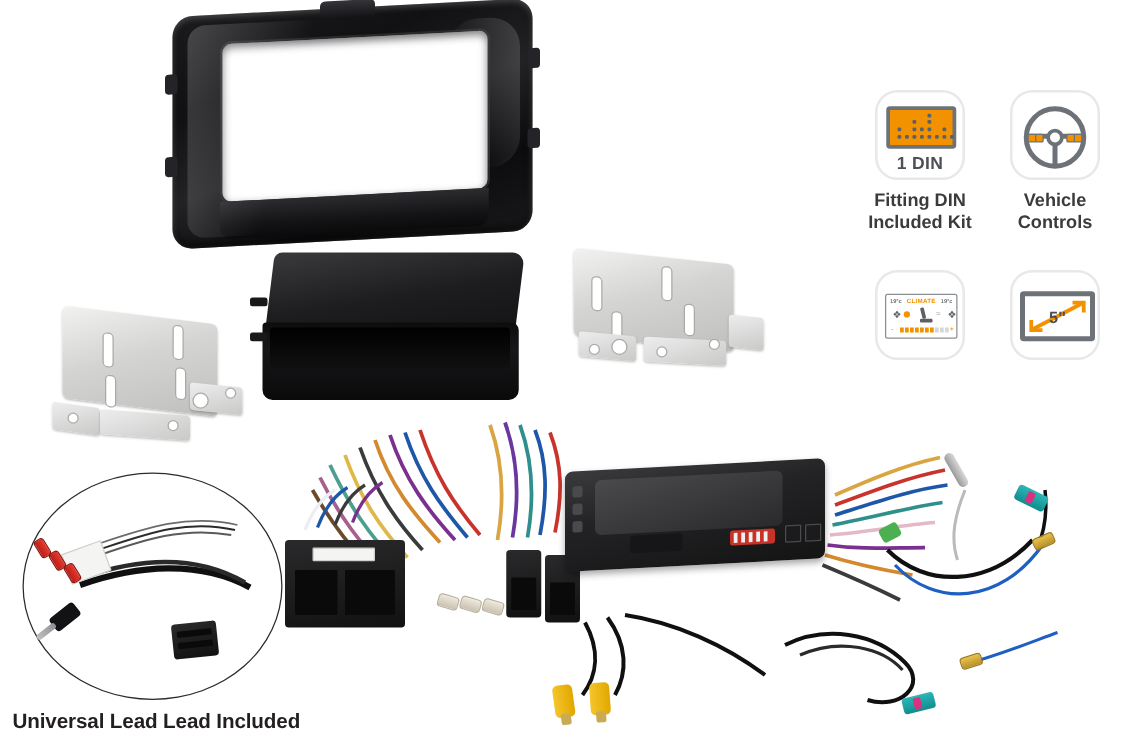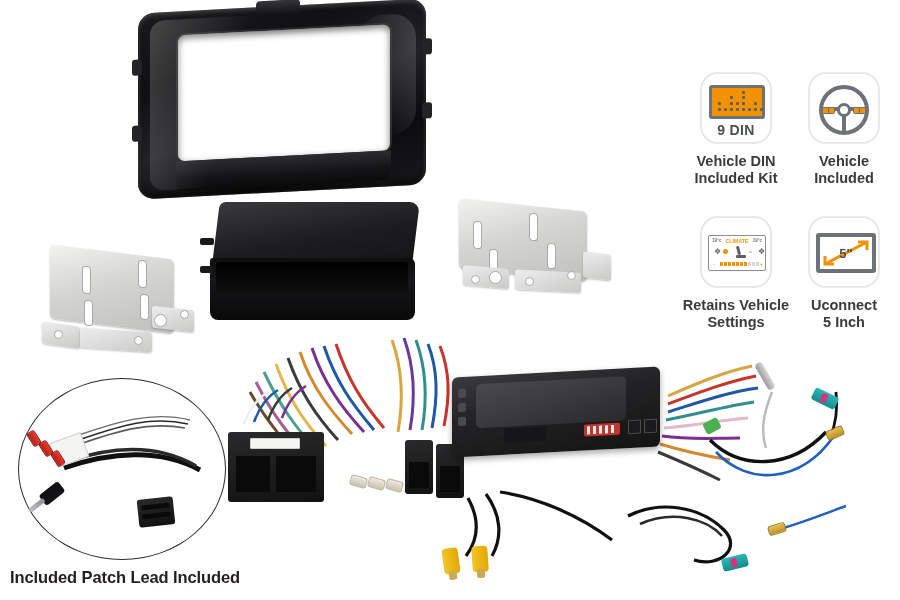--- a/index.html
+++ b/index.html
@@ -165,43 +165,43 @@
           <i style="left:30px;top:20px"></i>
             <i style="left:30px;top:14px"></i>
             <i style="left:30px;top:8px"></i>
             <i style="left:30px;top:3px"></i>
           <i style="left:36px;top:20px"></i>
           <i style="left:42px;top:20px"></i>
             <i style="left:42px;top:14px"></i>
           <i style="left:48px;top:20px"></i>
         </div>
       </div>
-      <div class="din-label">9 DIN</div>
+      <div class="din-label">1 DIN</div>
     </div>
     <div class="cap">
-      <span>Vehicle DIN</span><br>
+      <span>Fitting DIN</span><br>
       <span>Included Kit</span>
     </div>
   </div>
 
   <div class="feat" style="left:790px;top:72px;">
     <div class="tile">
       <div class="wheel">
         <div class="rim"></div>
         <div class="spokeL"></div>
         <div class="spokeR"></div>
         <div class="spokeD"></div>
         <div class="hub"></div>
         <div class="btn l"></div>
         <div class="btn r"></div>
       </div>
     </div>
     <div class="cap">
       <span>Vehicle</span><br>
-      <span>Included</span>
+      <span>Controls</span>
     </div>
   </div>
 
   <div class="feat" style="left:682px;top:216px;">
     <div class="tile">
       <div class="clim">
         <div class="tl">19°c</div>
         <div class="ttl">CLIMATE</div>
         <div class="tr">19°c</div>
         <div class="g" style="left:5px;top:12px;">❖</div>
@@ -218,40 +218,32 @@
           <i style="left:22px"></i>
             <i style="left:26px"></i>
             <i style="left:30px"></i>
           <i class="off" style="left:34px"></i>
             <i class="off" style="left:38px"></i>
             <i class="off" style="left:42px"></i>
           <span class="pm" style="right:-1px;">+</span>
         </div>
       </div>
     </div>
-    <div class="cap">
-      <span>Retains Vehicle</span><br>
-      <span>Settings</span>
-    </div>
   </div>
 
   <div class="feat" style="left:790px;top:216px;">
     <div class="tile">
       <div class="uc">
         <svg width="52" height="32" viewBox="0 0 52 32">
           <line x1="5" y1="27" x2="47" y2="5" stroke="#f39200" stroke-width="3"></line>
           <polyline points="5,19 5,27 14,27" fill="none" stroke="#f39200" stroke-width="3"></polyline>
           <polyline points="47,13 47,5 38,5" fill="none" stroke="#f39200" stroke-width="3"></polyline>
         </svg>
         <div class="sz">5"</div>
       </div>
-    </div>
-    <div class="cap">
-      <span>Uconnect</span><br>
-      <span>5 Inch</span>
     </div>
   </div>
 
   <div class="fascia-outer">
     <div class="fascia-tab"></div>
     <div class="fascia-clip" style="left:-6px;top:46px;"></div>
     <div class="fascia-clip" style="left:-6px;top:112px;"></div>
     <div class="fascia-clip" style="right:-6px;top:40px;"></div>
     <div class="fascia-clip" style="right:-6px;top:104px;"></div>
     <div class="fascia-win"></div>
@@ -413,15 +405,15 @@
     <div class="key"></div>
   </div>
   <div class="fakra" style="left:722px;top:556px;transform:rotate(-14deg);">
     <div class="key"></div>
   </div>
   <div class="din-plug" style="left:750px;top:372px;transform:rotate(60deg);"></div>
   <div class="bullet" style="left:826px;top:428px;width:18px;height:10px;transform:rotate(-24deg);background:linear-gradient(180deg,#e8c24a,#b9902a);border-color:#9c7a21;"></div>
   <div class="bullet" style="left:768px;top:524px;width:18px;height:10px;transform:rotate(-18deg);background:linear-gradient(180deg,#e8c24a,#b9902a);border-color:#9c7a21;"></div>
   <div class="pt" style="left:704px;top:420px;width:16px;height:12px;background:#4caf50;border-radius:3px;transform:rotate(-28deg);"></div>
 
-  <div class="caption">Included Patch Lead Included</div>
+  <div class="caption">Universal Lead Lead Included</div>
 
 </div>
 
 </body></html>

